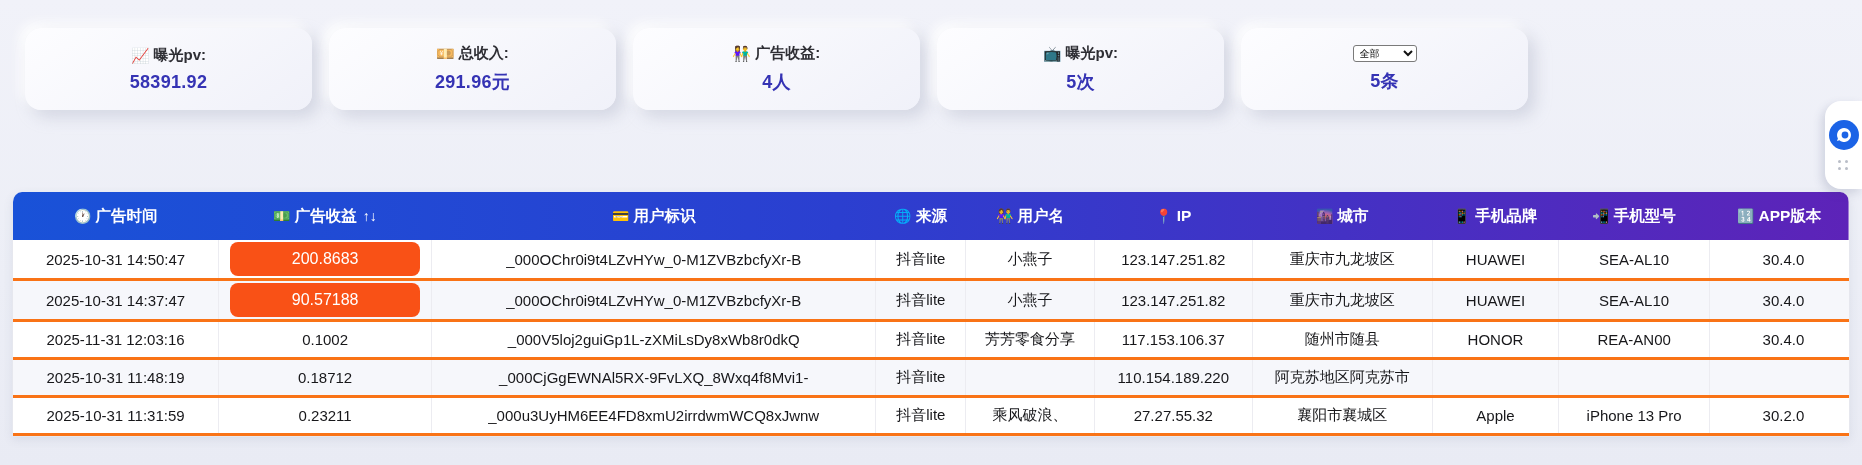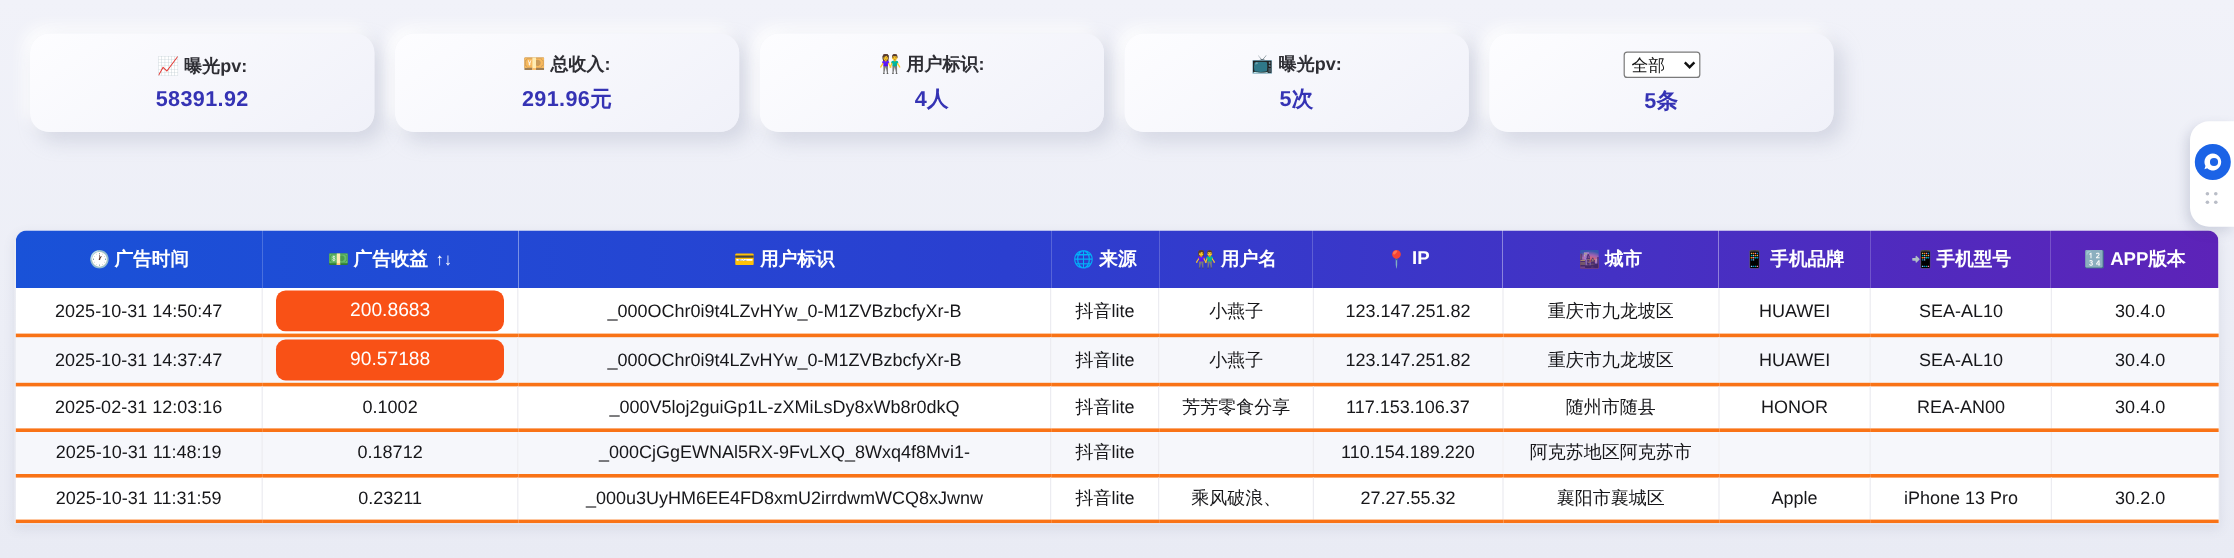--- a/index.html
+++ b/index.html
@@ -14,21 +14,21 @@
   .stat-card{
     width:287px;height:82px;border-radius:16px;flex:none;
     background:linear-gradient(145deg,#fdfdff 0%,#f0f1f9 100%);
     box-shadow:7px 7px 16px rgba(170,175,196,.40),-5px -5px 12px rgba(255,255,255,.95);
     display:flex;flex-direction:column;align-items:center;justify-content:center;gap:7px;
   }
   .stat-label-row{display:flex;align-items:center;gap:4px;font-size:15px;font-weight:bold;color:#2e2e34;}
   .stat-icon{font-size:15px;line-height:1;}
   .stat-value{font-size:18px;font-weight:bold;color:var(--value-color,#3533b4);letter-spacing:.3px;}
   .filter-select{
-    font-size:14px;font-family:inherit;padding:1px 2px;width:64px;
+    font-size:10px;font-family:inherit;padding:1px 2px;width:64px;
     border:1px solid #7a7a7a;border-radius:3px;background:#fff;color:#111;
   }
   
   .table-wrap{
     margin:82px 12px 0 12px;border-radius:10px 10px 0 0;overflow:hidden;
     box-shadow:0 3px 10px rgba(80,85,120,.10);
     border-left:1px solid #e6e7ee;border-right:1px solid #e6e7ee;border-bottom:1px solid #e6e7ee;
     box-sizing:border-box;
   }
   table{width:100%;border-collapse:collapse;table-layout:fixed;background:#fff;}
@@ -80,21 +80,21 @@
     <div class="stat-card">
       <div class="stat-label-row">
         <span class="stat-icon">💴</span>
         <span>总收入:</span>
       </div>
       <div class="stat-value">291.96元</div>
     </div>
     <div class="stat-card">
       <div class="stat-label-row">
         <span class="stat-icon">👫</span>
-        <span>用户标识:</span>
+        <span>广告收益:</span>
       </div>
       <div class="stat-value">4人</div>
     </div>
     <div class="stat-card">
       <div class="stat-label-row">
         <span class="stat-icon">📺</span>
         <span>曝光pv:</span>
       </div>
       <div class="stat-value">5次</div>
     </div>
@@ -186,21 +186,21 @@
           <td>_000OChr0i9t4LZvHYw_0-M1ZVBzbcfyXr-B</td>
           <td>抖音lite</td>
           <td>小燕子</td>
           <td>123.147.251.82</td>
           <td>重庆市九龙坡区</td>
           <td>HUAWEI</td>
           <td>SEA-AL10</td>
           <td>30.4.0</td>
         </tr>
         <tr>
-          <td>2025-02-31 12:03:16</td>
+          <td>2025-11-31 12:03:16</td>
           <td>0.1002</td>
           <td>_000V5loj2guiGp1L-zXMiLsDy8xWb8r0dkQ</td>
           <td>抖音lite</td>
           <td>芳芳零食分享</td>
           <td>117.153.106.37</td>
           <td>随州市随县</td>
           <td>HONOR</td>
           <td>REA-AN00</td>
           <td>30.4.0</td>
         </tr>

